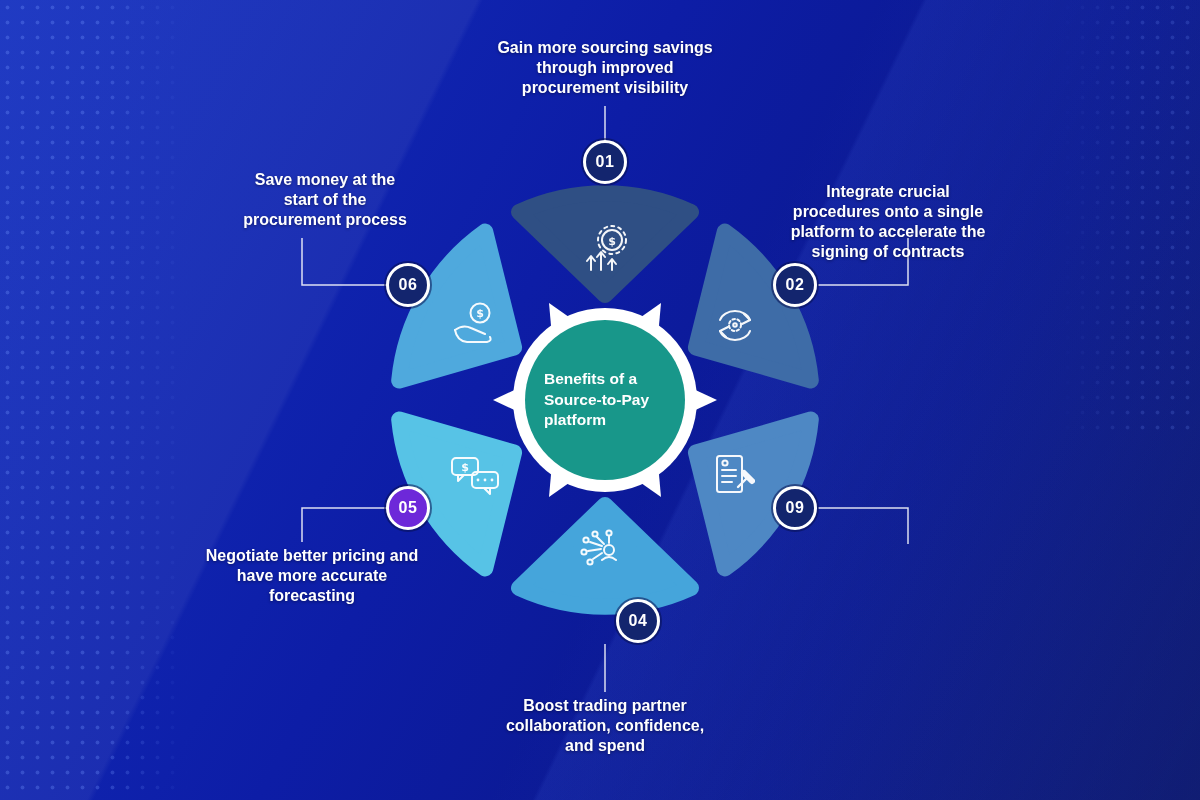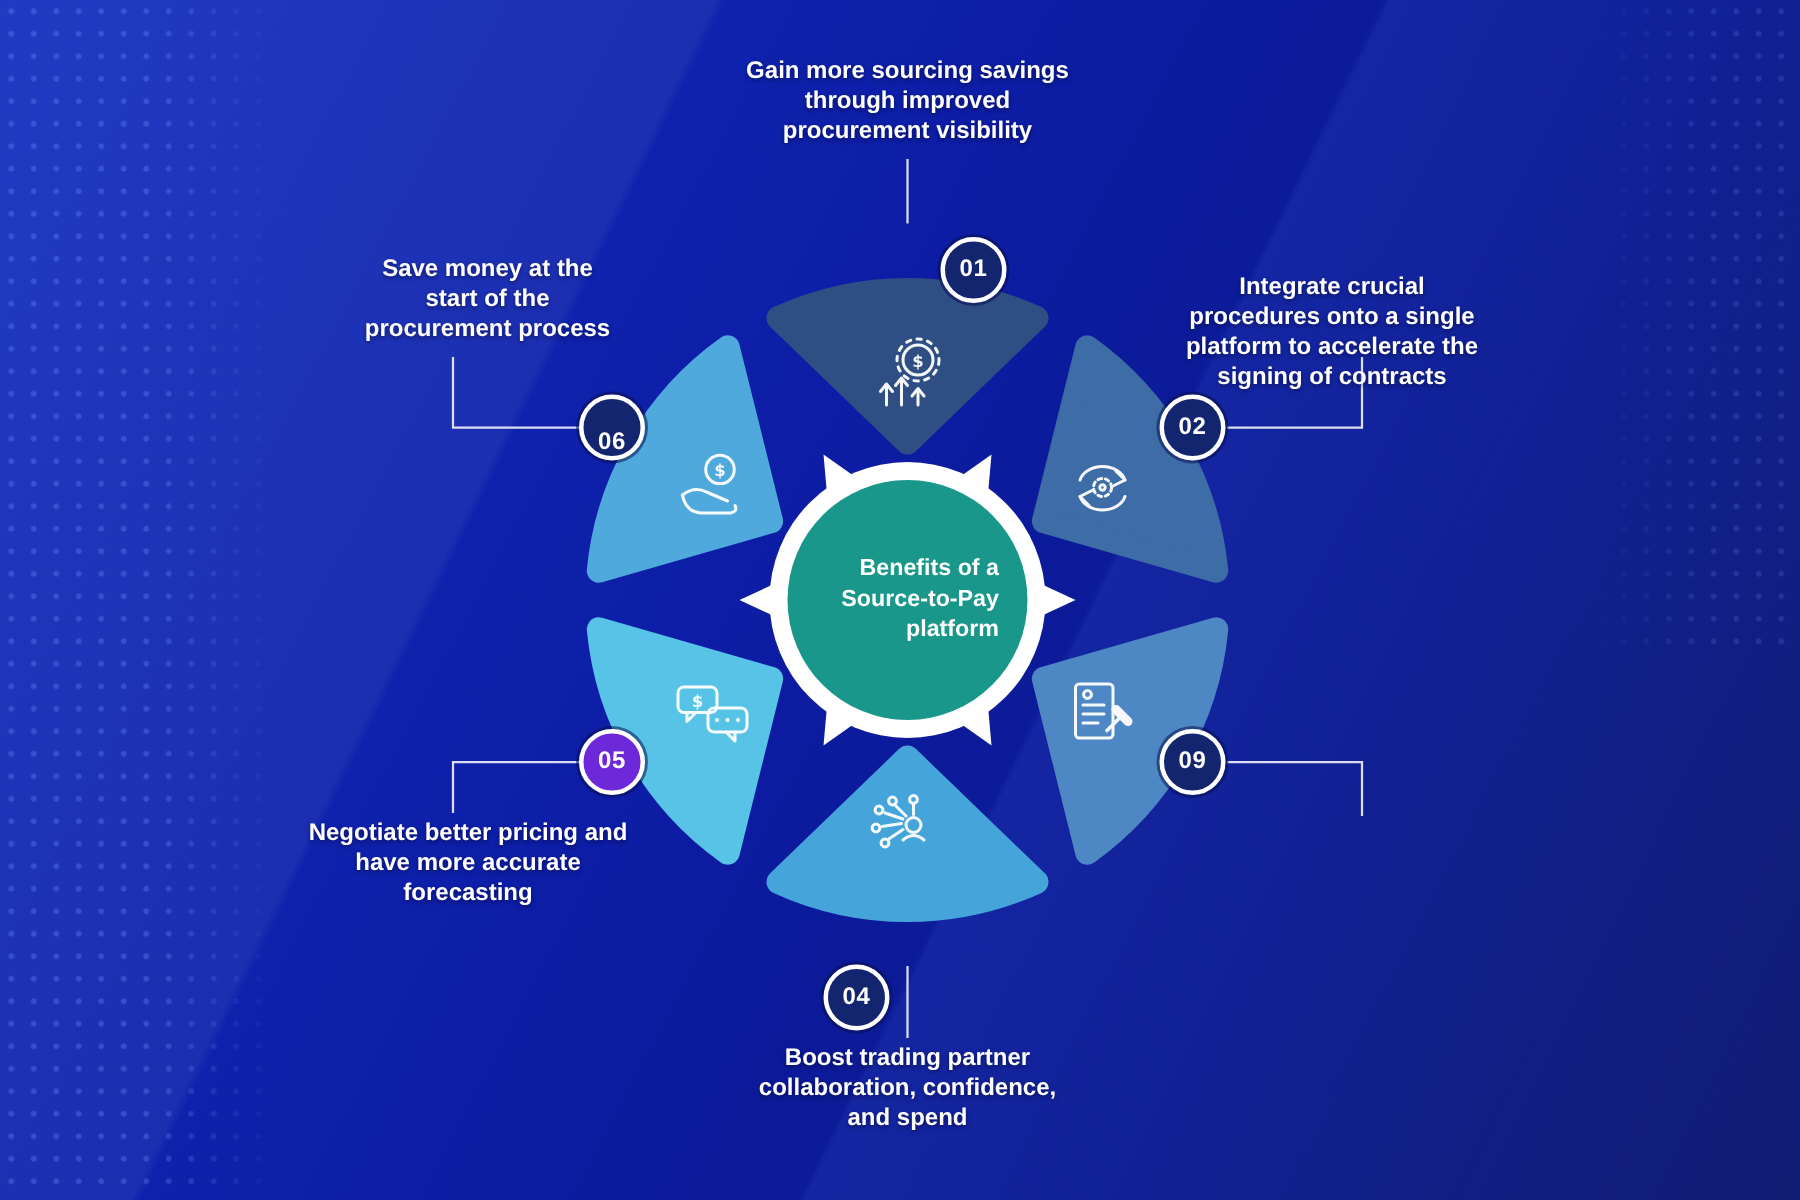--- a/index.html
+++ b/index.html
@@ -29,41 +29,41 @@
     -webkit-mask-image:linear-gradient(to left,#000 40%,transparent);
             mask-image:linear-gradient(to left,#000 40%,transparent);}
   
   .flower{position:absolute;left:345px;top:140px;z-index:1;}
   .petal{stroke-width:16;stroke-linejoin:round;}
   .icon{stroke:#fff;fill:none;stroke-width:2;stroke-linecap:round;stroke-linejoin:round;opacity:.95;}
   .icon-text{fill:#fff;stroke:none;font:700 11px "DejaVu Sans",sans-serif;text-anchor:middle;}
   
   .center-text{
     position:absolute;left:525px;top:320px;width:160px;height:160px;z-index:3;
-    display:flex;align-items:center;justify-content:center;text-align:right;
+    display:flex;align-items:center;justify-content:center;text-align:left;
     color:#fff;font-weight:700;font-size:15.5px;line-height:1.35;
   }
   .center-text span{display:block;width:122px;}
   
   .connectors{position:absolute;left:0;top:0;z-index:2;pointer-events:none;}
   .connectors polyline{fill:none;stroke:rgba(255,255,255,0.85);stroke-width:1.5;}
   
   .badge{
     position:absolute;width:44px;height:44px;border-radius:50%;z-index:4;
     background:#13256e;border:3px solid #fff;box-sizing:border-box;
     display:flex;align-items:center;justify-content:center;
     color:#fff;font-weight:700;font-size:16px;letter-spacing:.5px;
     box-shadow:0 0 0 2px rgba(8,16,80,.55);
   }
-  .badge-01{left:583px;top:158px;margin-left:44px;}
+  .badge-01{left:583px;top:140px;}
   .badge-02{left:773px;top:263px;}
   .badge-03{left:773px;top:486px;}
-  .badge-04{left:549px;top:599px;margin-top:44px;}
+  .badge-04{left:616px;top:599px;}
   .badge-05{left:386px;top:486px;}
-  .badge-06{left:386px;top:263px;align-items:flex-end;}
+  .badge-06{left:386px;top:263px;}
   
   .label{
     position:absolute;z-index:4;color:#fff;font-weight:700;font-size:16px;
     line-height:20px;text-align:center;text-shadow:0 1px 3px rgba(0,0,20,.45);
   }
   .label-01{left:492px;top:38px;width:226px;}
   .label-02{left:783px;top:150px;width:210px;margin-top:32px;}
   .label-03{left:778px;top:548px;width:220px;}
   .label-04{left:495px;top:696px;width:220px;}
   .label-05{left:202px;top:546px;width:220px;}

